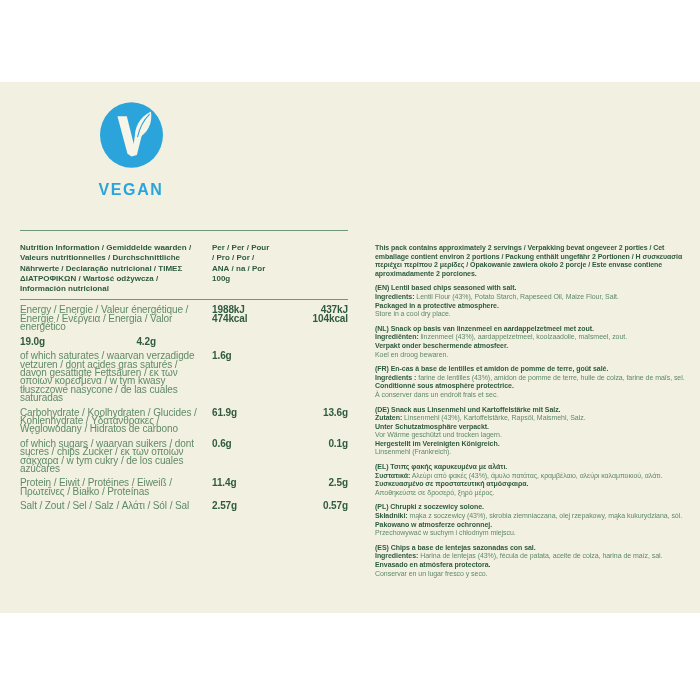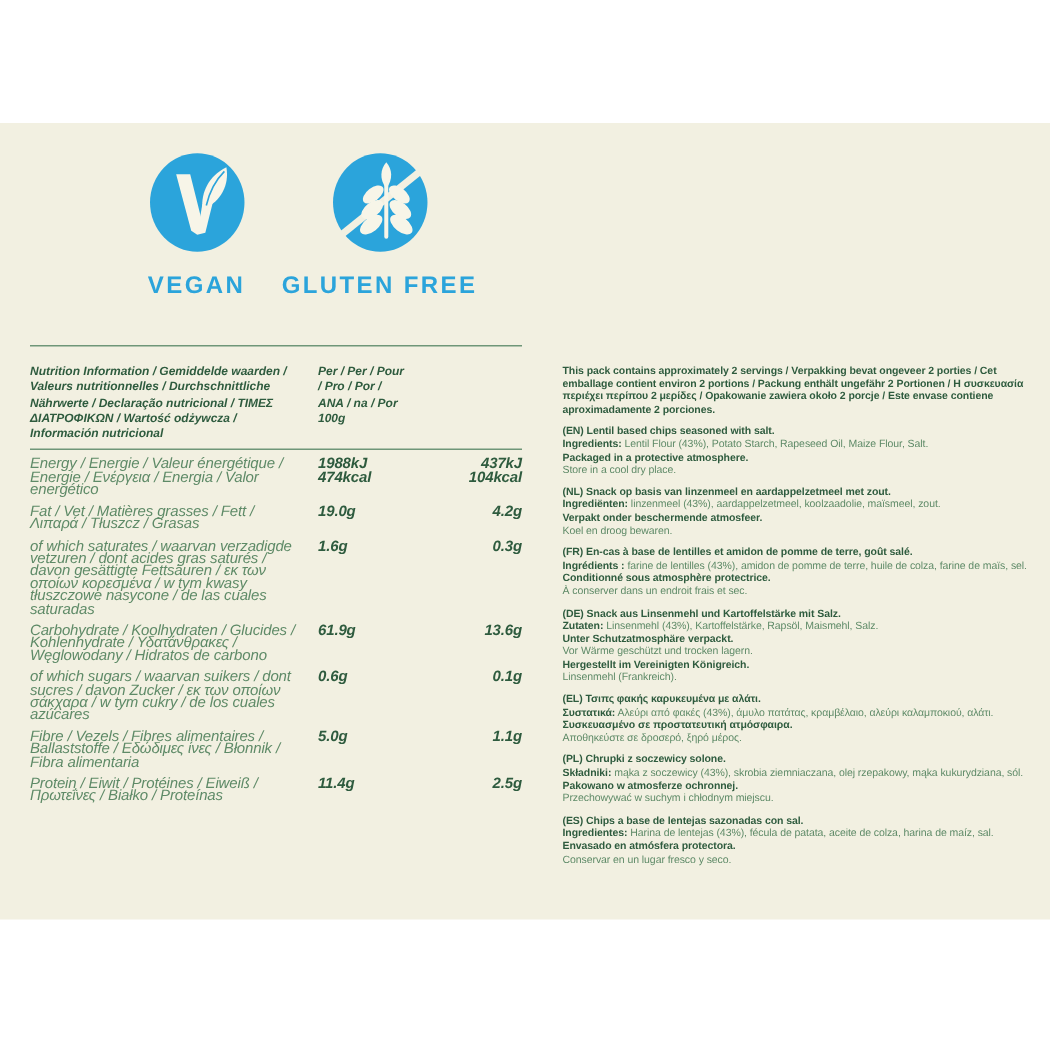--- a/index.html
+++ b/index.html
@@ -9,21 +9,21 @@
   .panel { position:absolute; left:0; top:82px; width:700px; height:531px; background:#f2f0e1; }
 
   
   .badge-group { position:absolute; top:18px; width:150px; text-align:center; }
   .badge-vegan  { left:56px; }
   .badge-gf     { left:178px; }
   .badge-circle { width:67px; height:70px; display:inline-block; }
   .badge-label  { margin-top:7px; font-weight:bold; font-size:16px; letter-spacing:1.6px; color:#2ba4db; }
 
   
-  .ntable { position:absolute; left:20px; top:148px; width:328px; color:#2e5b3e;font-style:italic; }
+  .ntable { position:absolute; left:20px; top:148px; width:328px; color:#2e5b3e; }
   .nt-toprule { border-top:1.5px solid #6f9678; }
   .nt-header { display:flex; padding:12px 0 5px 0; border-bottom:1.5px solid #6f9678; font-weight:bold; font-size:8px; line-height:10.3px; }
   .nt-h-label { width:192px; padding-right:8px; }
   .nt-h-c1 { width:64px; padding-right:4px; }
   .nt-h-c2 { width:72px; }
   .nt-rows { padding-top:6px; }
   .nt-row { display:flex; margin-bottom:6px; font-size:10px; line-height:8.4px; letter-spacing:-0.1px; }
   .nt-label { width:192px; padding-right:10px; color:#5e8a67; }
   .nt-c1 { width:64px; padding-right:4px; font-weight:bold; }
   .nt-c2 { width:72px; font-weight:bold;text-align:right; }
@@ -47,109 +47,86 @@
         <polygon points="29,22 43,22 56,74 50,82 44,78" fill="#f7f5e8"></polygon>
 
         <polygon points="55,52 67,44 58,80 50,82" fill="#f7f5e8"></polygon>
 
         <path d="M55,56 C54,40 61,24 79,15 C82,32 74,49 57,56 Z" fill="#f7f5e8"></path>
         <path d="M59,53 C62,40 68,28 77,19" stroke="#2ba4db" stroke-width="1.6" fill="none"></path>
       </svg>
       <div class="badge-label">VEGAN</div>
     </div>
 
-    <div class="badge-group badge-gf">
-      <svg class="badge-circle" viewBox="0 0 100 100">
-        <ellipse cx="50" cy="50" rx="47" ry="49" fill="#2ba4db"></ellipse>
-
-        <line x1="4" y1="88" x2="96" y2="14" stroke="#f2f0e1" stroke-width="7"></line>
-
-        <g fill="#f7f5e8">
-          <rect x="54" y="22" width="4" height="64" rx="2"></rect>
-          <path d="M56,10 C62,17 63,27 56,36 C49,27 50,17 56,10 Z"></path>
-          <ellipse cx="43" cy="42" rx="12" ry="6.5" transform="rotate(-38 43 42)"></ellipse>
-          <ellipse cx="69" cy="42" rx="12" ry="6.5" transform="rotate(38 69 42)"></ellipse>
-          <ellipse cx="42" cy="57" rx="12.5" ry="7" transform="rotate(-38 42 57)"></ellipse>
-          <ellipse cx="70" cy="57" rx="12.5" ry="7" transform="rotate(38 70 57)"></ellipse>
-          <ellipse cx="41" cy="72" rx="13" ry="7" transform="rotate(-38 41 72)"></ellipse>
-          <ellipse cx="71" cy="72" rx="13" ry="7" transform="rotate(38 71 72)"></ellipse>
-        </g>
-      </svg>
-      <div class="badge-label">GLUTEN FREE</div>
-    </div>
 
     <div class="ntable nt-toprule">
       <div class="nt-header">
         <div class="nt-h-label">Nutrition Information / Gemiddelde waarden / Valeurs nutritionnelles / Durchschnittliche Nährwerte / Declaração nutricional / ΤΙΜΕΣ ΔΙΑΤΡΟΦΙΚΩΝ / Wartość odżywcza / Información nutricional</div>
         <div class="nt-h-c1">Per / Per / Pour / Pro / Por / ΑΝΑ / na / Por 100g</div>
       </div>
       <div class="nt-rows">
           <div class="nt-row">
             <div class="nt-label">Energy / Energie / Valeur énergétique / Energie / Ενέργεια / Energia / Valor energético</div>
             <div class="nt-c1">
               <div>1988kJ</div>
               <div>474kcal</div>
             </div>
             <div class="nt-c2">
               <div>437kJ</div>
               <div>104kcal</div>
             </div>
           </div>
           <div class="nt-row">
-            <div class="nt-label">Fat / Vet / Matières grasses / Fett / Λιπαρά / Tłuszcz / Grasas</div>
             <div class="nt-c1">
               <div>19.0g</div>
             </div>
             <div class="nt-c2">
               <div>4.2g</div>
             </div>
           </div>
           <div class="nt-row">
             <div class="nt-label">of which saturates / waarvan verzadigde vetzuren / dont acides gras saturés / davon gesättigte Fettsäuren / εκ των οποίων κορεσμένα / w tym kwasy tłuszczowe nasycone / de las cuales saturadas</div>
             <div class="nt-c1">
               <div>1.6g</div>
             </div>
-            <div class="nt-c2">
-              <div>0.3g</div>
-            </div>
           </div>
           <div class="nt-row">
             <div class="nt-label">Carbohydrate / Koolhydraten / Glucides / Kohlenhydrate / Υδατάνθρακες / Węglowodany / Hidratos de carbono</div>
             <div class="nt-c1">
               <div>61.9g</div>
             </div>
             <div class="nt-c2">
               <div>13.6g</div>
             </div>
           </div>
           <div class="nt-row">
-            <div class="nt-label">of which sugars / waarvan suikers / dont sucres / davon Zucker / εκ των οποίων σάκχαρα / w tym cukry / de los cuales azúcares</div>
+            <div class="nt-label">of which sugars / waarvan suikers / dont sucres / chips Zucker / εκ των οποίων σάκχαρα / w tym cukry / de los cuales azúcares</div>
             <div class="nt-c1">
               <div>0.6g</div>
             </div>
             <div class="nt-c2">
               <div>0.1g</div>
-            </div>
-          </div>
-          <div class="nt-row">
-            <div class="nt-label">Fibre / Vezels / Fibres alimentaires / Ballaststoffe / Εδώδιμες ίνες / Błonnik / Fibra alimentaria</div>
-            <div class="nt-c1">
-              <div>5.0g</div>
-            </div>
-            <div class="nt-c2">
-              <div>1.1g</div>
             </div>
           </div>
           <div class="nt-row">
             <div class="nt-label">Protein / Eiwit / Protéines / Eiweiß / Πρωτεΐνες / Białko / Proteínas</div>
             <div class="nt-c1">
               <div>11.4g</div>
             </div>
             <div class="nt-c2">
               <div>2.5g</div>
+            </div>
+          </div>
+          <div class="nt-row">
+            <div class="nt-label">Salt / Zout / Sel / Salz / Αλάτι / Sól / Sal</div>
+            <div class="nt-c1">
+              <div>2.57g</div>
+            </div>
+            <div class="nt-c2">
+              <div>0.57g</div>
             </div>
           </div>
         </div>
     </div>
 
     <div class="info-col">
       <div class="info-block servings-note">This pack contains approximately 2 servings / Verpakking bevat ongeveer 2 porties / Cet emballage contient environ 2 portions / Packung enthält ungefähr 2 Portionen / Η συσκευασία περιέχει περίπου 2 μερίδες / Opakowanie zawiera około 2 porcje / Este envase contiene aproximadamente 2 porciones.</div>
       <div>
           <div class="info-block">
             <div class="lang-line"><span class="bold">(EN) Lentil based chips seasoned with salt.</span></div>

